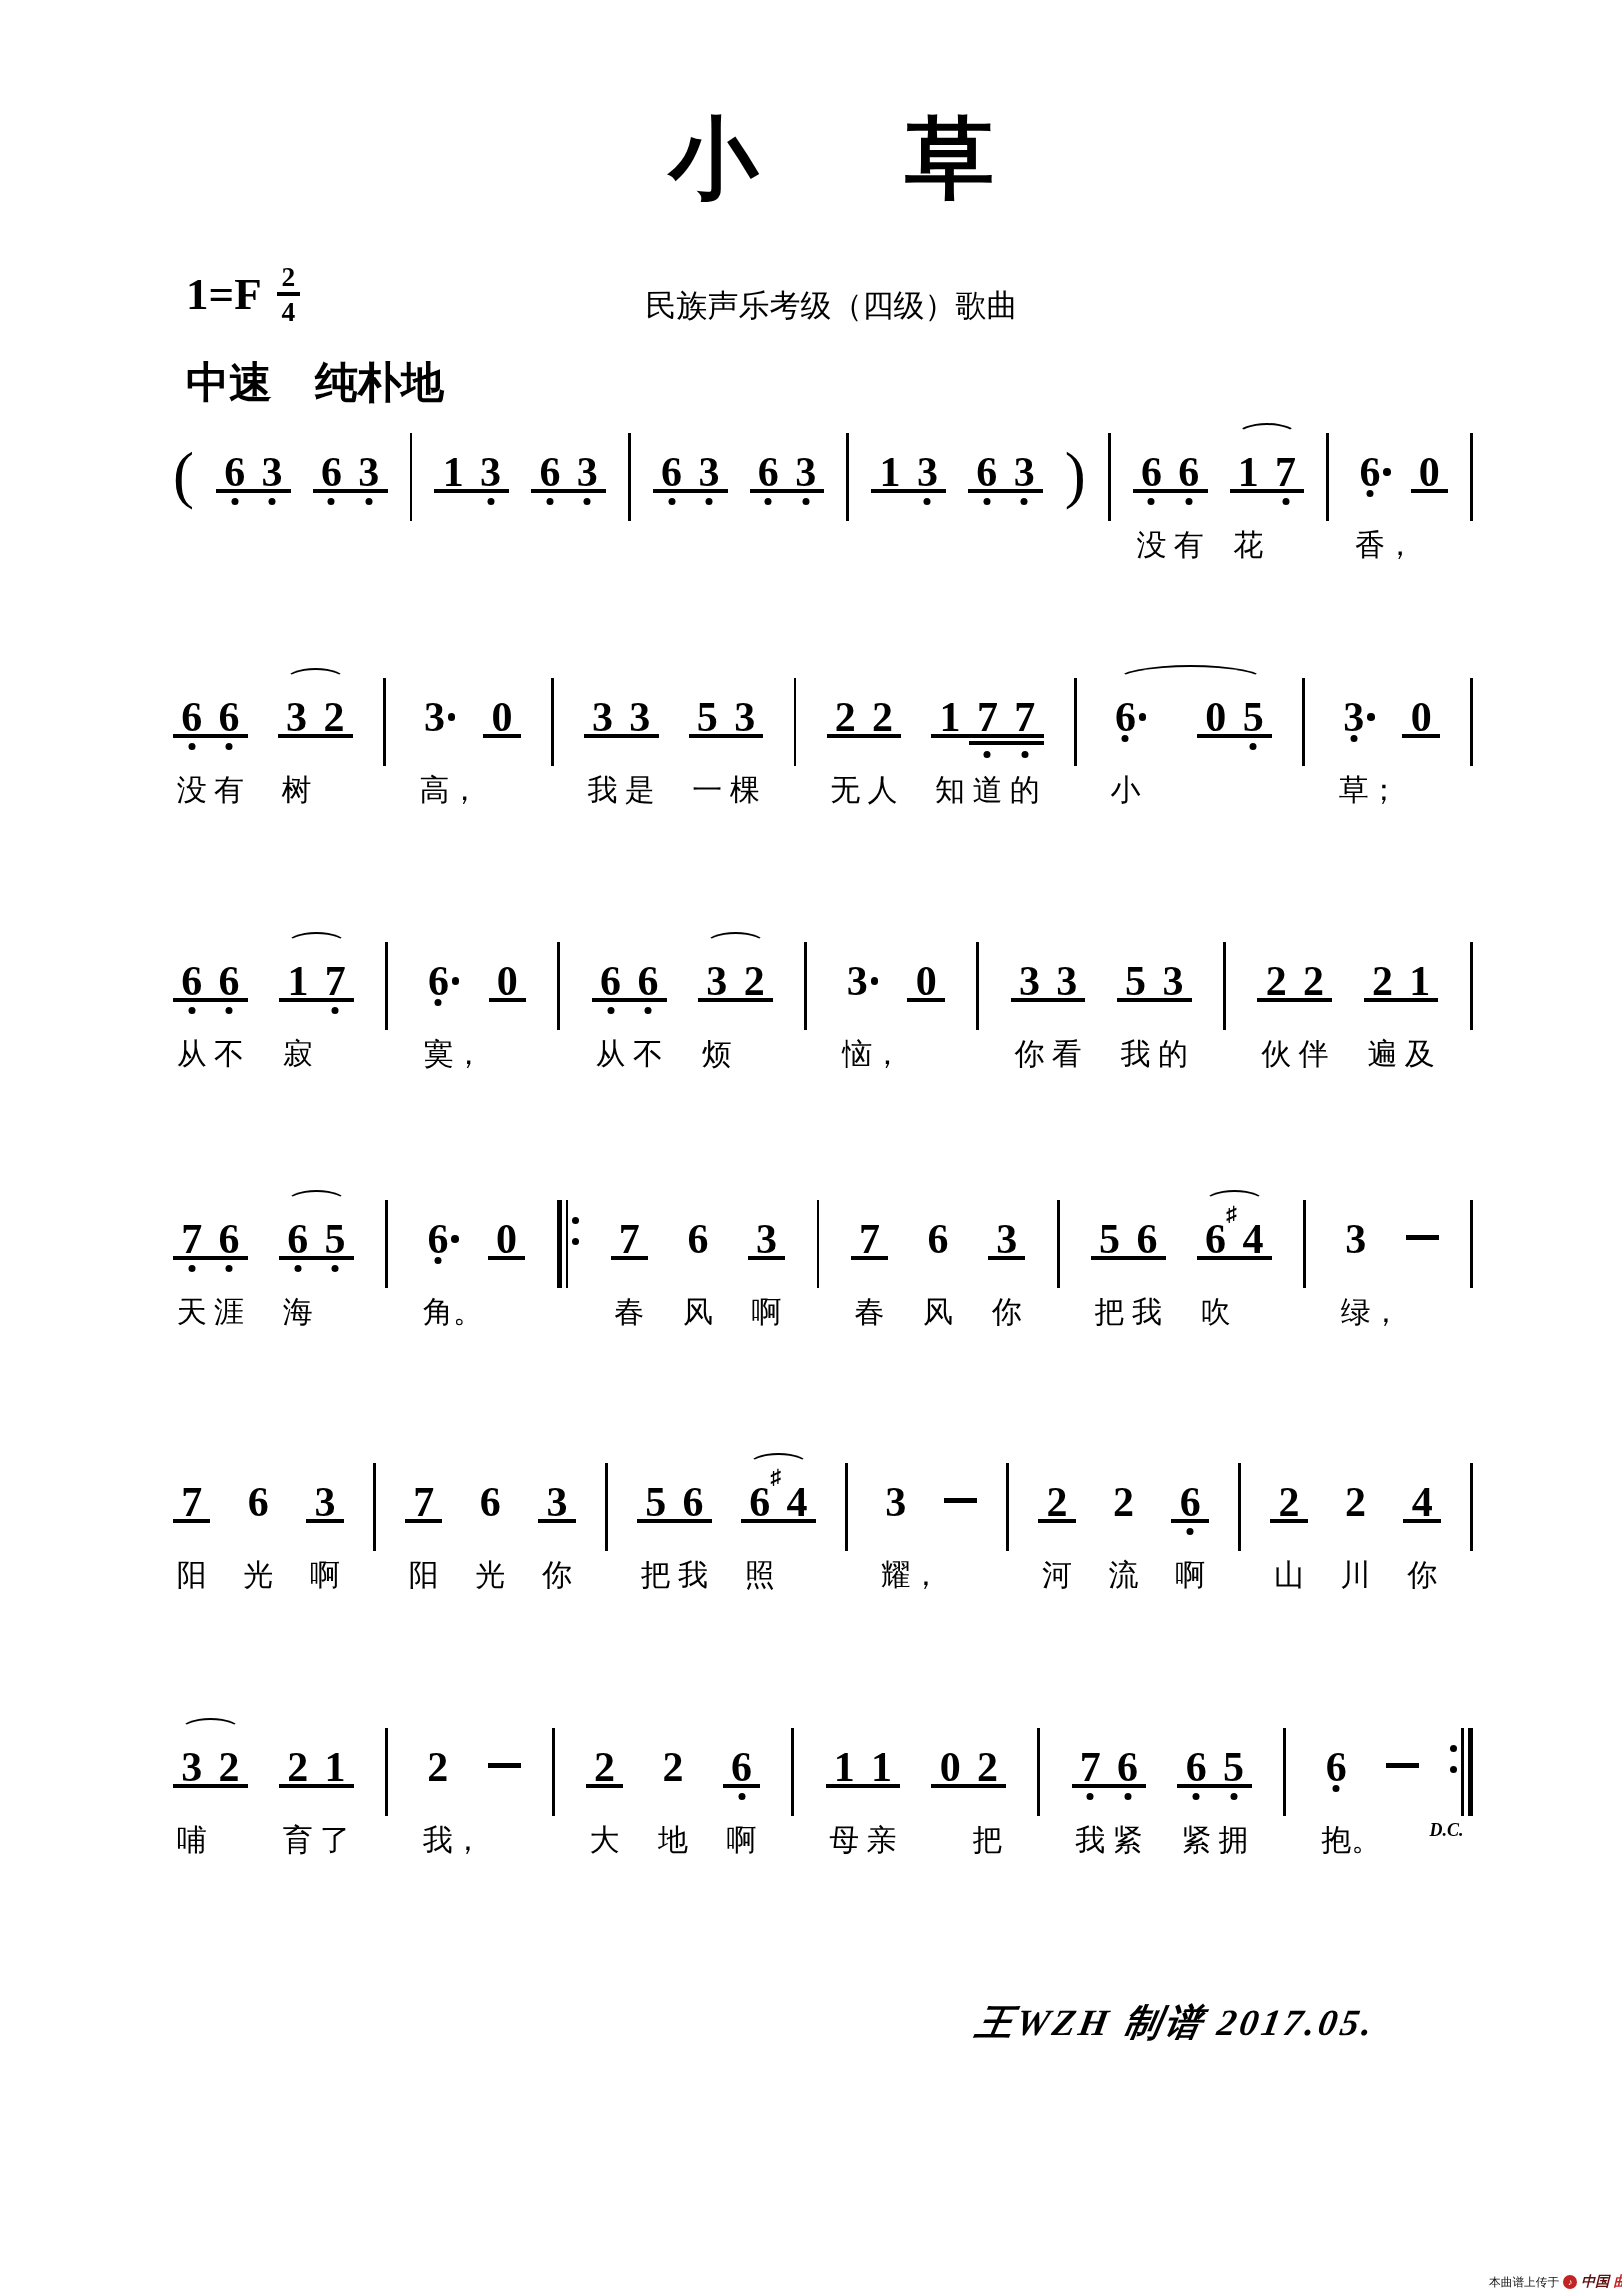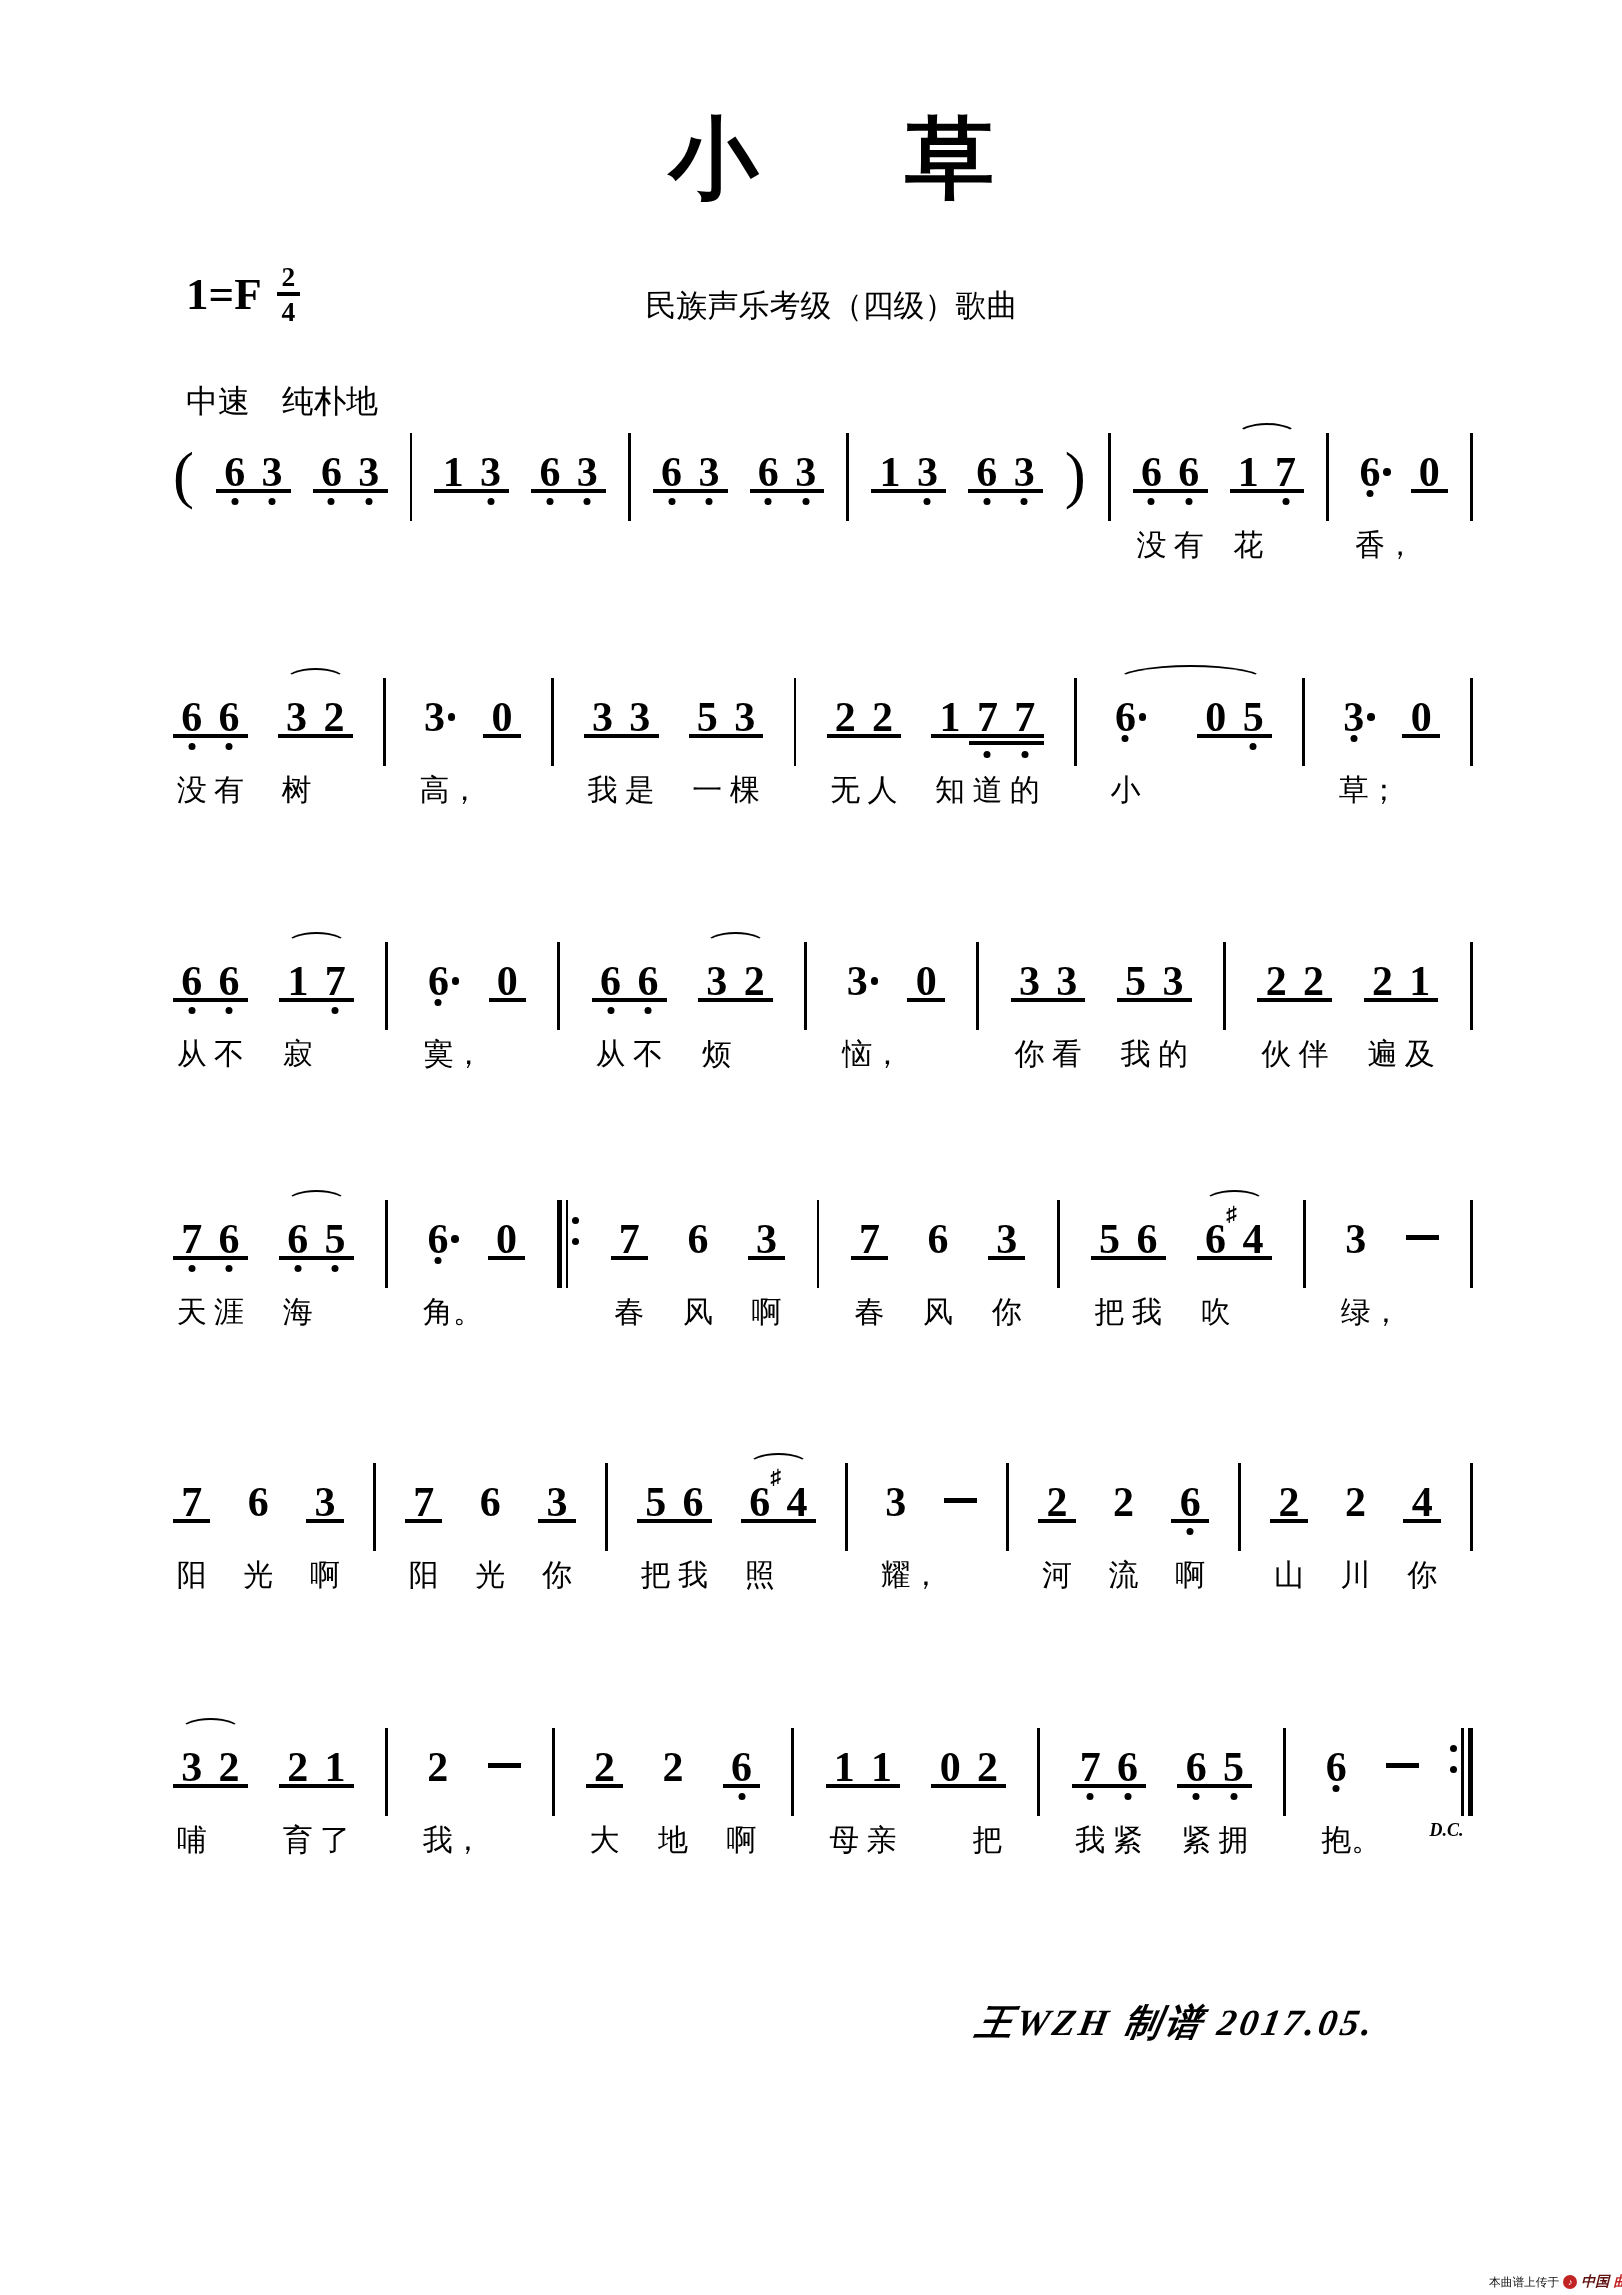--- a/index.html
+++ b/index.html
@@ -12,22 +12,22 @@
          white-space:nowrap;}
   .subtitle{position:absolute;top:229px;left:0;width:100%;text-align:center;
             font-size:33px;font-weight:bold;}
   .examline{position:absolute;top:285px;left:0;width:100%;text-align:center;
             font-size:31px;font-weight:normal;}
   .keyblock{position:absolute;left:186px;top:262px;display:flex;align-items:center;gap:15px;}
   .keysig{font-size:45px;font-weight:bold;}
   .meter{display:flex;flex-direction:column;align-items:center;}
   .meter .mn{font-size:27.5px;font-weight:bold;line-height:29px;}
   .meter .mbar{width:23.4px;height:3.5px;background:#000;margin:1.2px 0;}
-  .tempo{position:absolute;left:186px;top:354px;font-size:32px;font-weight:normal;
-         font-family:"Liberation Sans",sans-serif;margin-top:26px;}
+  .tempo{position:absolute;left:186px;top:354px;font-size:43px;font-weight:bold;
+         font-family:"Liberation Sans",sans-serif;}
   .credits{position:absolute;right:191px;top:270px;text-align:right;
            font-size:29px;line-height:44px;}
 
   
   .score{position:absolute;left:173px;top:0;width:1300px;}
   .system{position:absolute;left:0;width:100%;height:164px;}
   .sys1{top:435px}.sys2{top:680px}.sys3{top:944px}
   .sys4{top:1202px}.sys5{top:1465px}.sys6{top:1730px}
   .row{display:flex;justify-content:space-between;align-items:flex-start;height:88px;}
 

